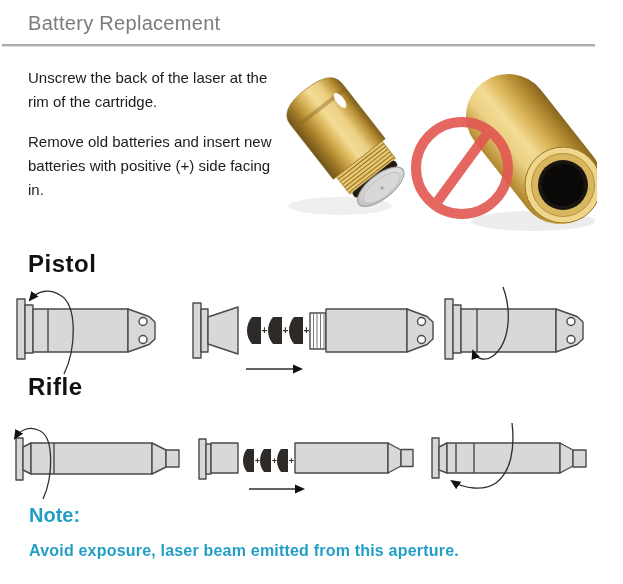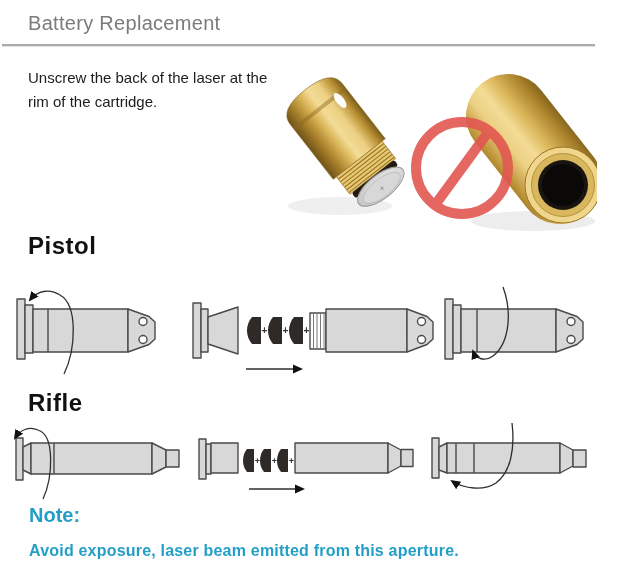--- a/index.html
+++ b/index.html
@@ -18,22 +18,22 @@
   .instructions{
     position:absolute;left:28px;top:66px;width:246px;
     color:#1c1c1c;font-size:15px;line-height:24px;
   }
   .instructions p{margin:0 0 16px 0;}
   .photo-svg{position:absolute;left:278px;top:56px;width:345px;height:186px;}
   .section-title{
     position:absolute;left:28px;margin:0;color:#111;
     font-size:24px;font-weight:700;letter-spacing:.5px;
   }
-  .pistol-title{top:232px;}
-  .rifle-title{top:389px;text-align:right;}
+  .pistol-title{top:250px;}
+  .rifle-title{top:373px;text-align:right;}
   .diagram-svg{position:absolute;left:0;width:623px;}
   .pistol-svg{top:283px;height:102px;}
   .rifle-svg{top:420px;height:100px;}
   .note-label{
     position:absolute;left:29px;top:504px;margin:0;
     font-size:20px;font-weight:700;color:#239fc7;
   }
   .note-text{
     position:absolute;left:29px;top:542px;margin:0;
     font-size:16px;font-weight:700;color:#239fc7;letter-spacing:.2px;
@@ -42,20 +42,21 @@
 </head>
 <body>
 
 <div class="page">
 
   <h1 class="page-title">Battery Replacement</h1>
   <div class="divider"></div>
 
   <div class="instructions">
     <p>Unscrew the back of the laser at the rim of the cartridge.</p>
+    <p>Remove old batteries and insert new batteries with positive (+) side facing in.</p>
   </div>
 
   <svg class="photo-svg" viewBox="0 0 345 186">
     <defs>
       <linearGradient id="goldAxis" gradientUnits="userSpaceOnUse" x1="0" y1="-33" x2="0" y2="33">
         <stop offset="0" stop-color="#7c5d1d"></stop>
           <stop offset="0.12" stop-color="#b98f33"></stop>
         <stop offset="0.3" stop-color="#ecd083"></stop>
           <stop offset="0.48" stop-color="#f3dc96"></stop>
         <stop offset="0.62" stop-color="#dcb75b"></stop>

